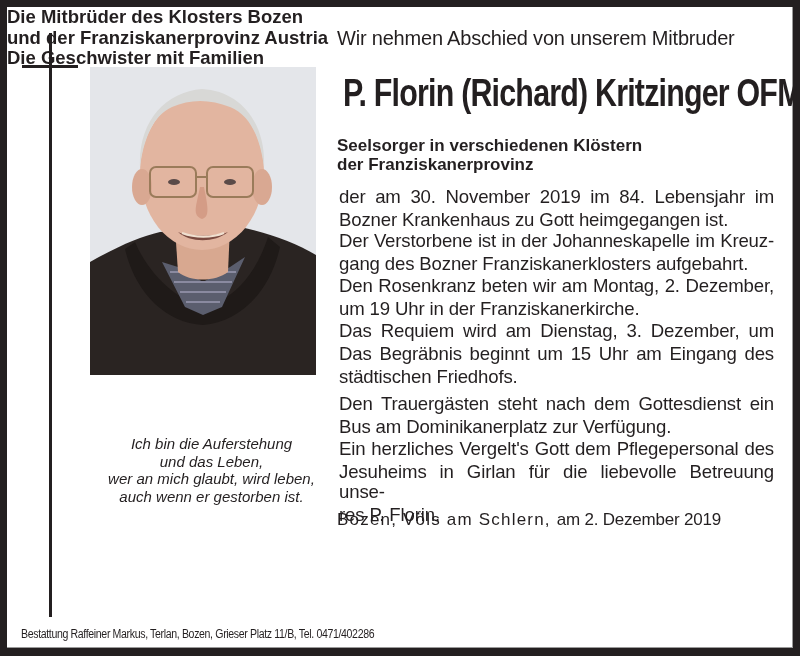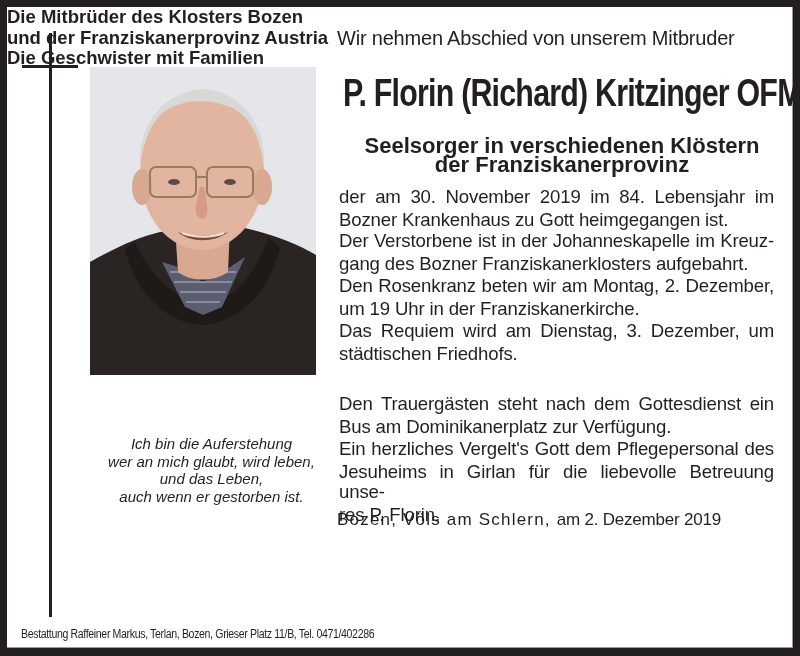--- a/index.html
+++ b/index.html
@@ -50,22 +50,22 @@
     .intro {
       top: 20px; font-size: 20px; letter-spacing: -0.2px; white-space: nowrap;
     }
     .name {
       top: 64px; left: 336px; font-size: 38px; font-weight: bold;
       white-space: nowrap; letter-spacing: -1px;
       transform: scaleX(0.80); transform-origin: left top;
       line-height: 44px;
     }
     .role {
-      top: 129px; left: 330px; width: 450px; text-align: center;
-      font-size: 22px; font-weight: bold; line-height: 19px;
+      top: 129px; left: 330px; width: 450px; text-align: left;
+      font-size: 17px; font-weight: bold; line-height: 19px;
     }
     .body {
       left: 330px; width: 439px; font-size: 18.6px; line-height: 20.6px;
       text-align: justify; letter-spacing: -0.15px;
     }
     .body p { margin: 2px; }
     .b1 { top: 178px; }
     .b2 { top: 222px; }
     .b3 { top: 385px; }
     .b4 { top: 430px; }
@@ -120,22 +120,22 @@
 
       <path d="M110 120 C106 140 102 148 112 152 C120 150 118 140 114 120" fill="#d49c86"></path>
 
       <path d="M88 165 C100 176 125 176 138 165 C125 170 100 170 88 165 Z" fill="#7a4a40"></path>
       <path d="M92 166 C105 171 122 171 134 166" stroke="#f0e0d0" stroke-width="2" fill="none"></path>
     </svg>
   </div>
 
   <div class="quote">
     <div>Ich bin die Auferstehung</div>
+    <div>und das Leben,</div>
     <div>wer an mich glaubt, wird leben,</div>
-    <div>und das Leben,</div>
     <div>auch wenn er gestorben ist.</div>
   </div>
 
   <div class="right intro">Wir nehmen Abschied von unserem Mitbruder</div>
 
   <div class="right name">P. Florin (Richard) Kritzinger OFM</div>
 
   <div class="right role">
     <div>Seelsorger in verschiedenen Klöstern</div>
     <div>der Franziskanerprovinz</div>
@@ -145,20 +145,21 @@
     <p class="jl">der am 30. November 2019 im 84. Lebensjahr im</p>
     <p>Bozner Krankenhaus zu Gott heimgegangen ist.</p>
   </div>
 
   <div class="right body b2">
     <p class="jl">Der Verstorbene ist in der Johanneskapelle im Kreuz-</p>
     <p>gang des Bozner Franziskanerklosters aufgebahrt.</p>
     <p class="jl">Den Rosenkranz beten wir am Montag, 2. Dezember,</p>
     <p>um 19 Uhr in der Franziskanerkirche.</p>
     <p class="jl">Das Requiem wird am Dienstag, 3. Dezember, um</p>
+    <p class="jl">Das Begräbnis beginnt um 15 Uhr am Eingang des</p>
     <p>städtischen Friedhofs.</p>
   </div>
 
   <div class="right body b3">
     <p class="jl">Den Trauergästen steht nach dem Gottesdienst ein</p>
     <p>Bus am Dominikanerplatz zur Verfügung.</p>
   </div>
 
   <div class="right body b4">
     <p class="jl">Ein herzliches Vergelt's Gott dem Pflegepersonal des</p>

